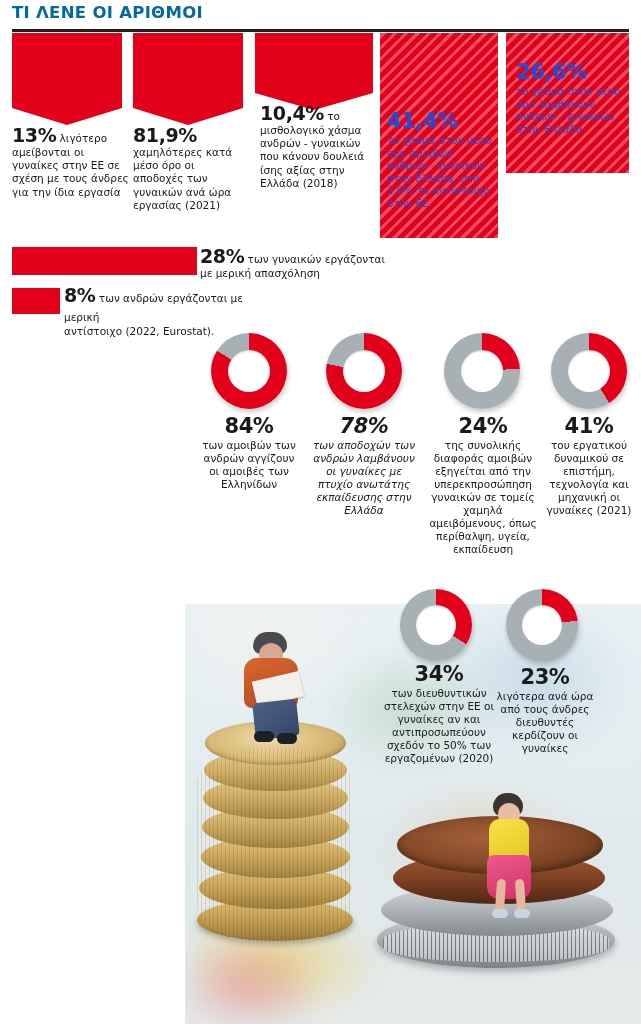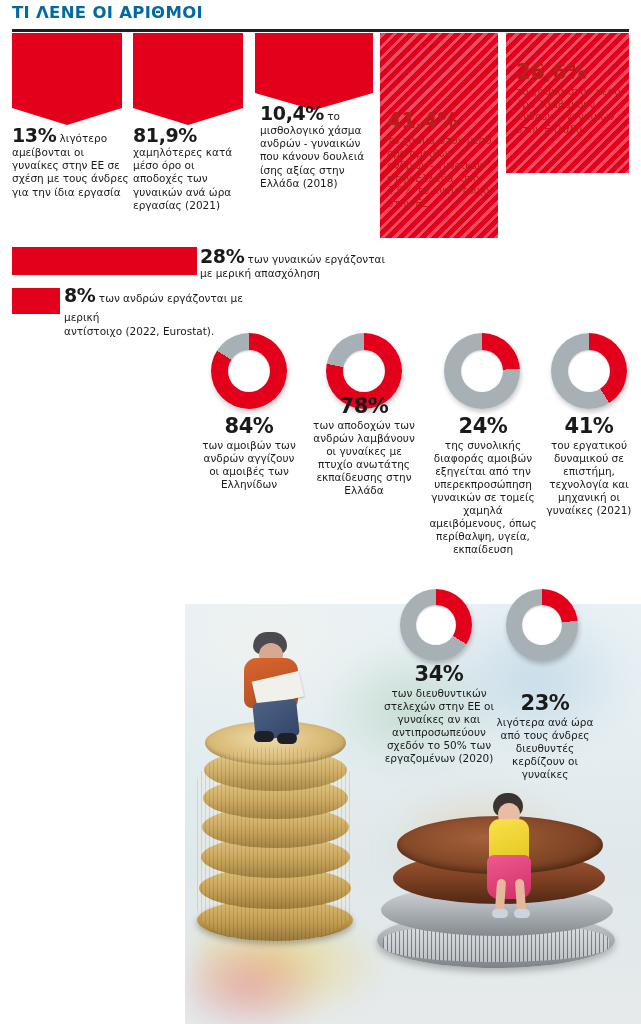--- a/index.html
+++ b/index.html
@@ -38,21 +38,21 @@
 
   
   .stat { position:absolute; color:#1a1a1a; }
   .stat .big {
     font-weight:bold; font-size:19px; line-height:19px; letter-spacing:-0.4px;
     display:inline;
   }
   .stat .small { font-size:10.5px; line-height:13.2px; }
   .stat .body { font-size:10.5px; line-height:13.2px; }
 
-  .on-red { color:#b91c1c; }
+  .on-red { color:#1d4ed8; }
   .on-red .big { font-size:21px; }
   .on-red .body { font-size:10.3px; line-height:12.6px; }
 
   
   .barbox { position:absolute; background:#e2001a; }
 
   
   .donut { position:absolute; border-radius:50%; }
   .donut .hole {
     position:absolute; border-radius:50%; background:#fff;
@@ -134,21 +134,21 @@
   <div class="dlabel" style="left:197px;top:415px;width:104px;">
     <span class="pct">84%</span>
     <span class="txt">των αμοιβών των ανδρών αγγίζουν οι αμοιβές των Ελληνίδων</span>
   </div>
 
   <div class="donut" style="left:326px;top:333px;width:76px;height:76px;
        background:conic-gradient(from 0deg, #e2001a 0turn 0.78turn, #a7b0b5 0.78turn 1turn);">
     <div class="shadow"></div>
     <div class="hole" style="left:17px;top:17px;width:42px;height:42px;"></div>
   </div>
-  <div class="dlabel" style="left:312px;top:395px;width:104px;">
+  <div class="dlabel" style="left:312px;top:415px;width:104px;font-style:italic;">
     <span class="pct">78%</span>
     <span class="txt">των αποδοχών των ανδρών λαμβάνουν οι γυναίκες με πτυχίο ανωτάτης εκπαίδευσης στην Ελλάδα</span>
   </div>
 
   <div class="donut" style="left:444px;top:333px;width:76px;height:76px;
        background:conic-gradient(from 0deg, #e2001a 0turn 0.24turn, #a7b0b5 0.24turn 1turn);">
     <div class="shadow"></div>
     <div class="hole" style="left:17px;top:17px;width:42px;height:42px;"></div>
   </div>
   <div class="dlabel" style="left:428px;top:415px;width:110px;">
@@ -228,18 +228,18 @@
   <div class="dlabel" style="left:382px;top:663px;width:114px;">
     <span class="pct">34%</span>
     <span class="txt">των διευθυντικών στελεχών στην ΕΕ οι γυναίκες αν και αντιπροσωπεύουν σχεδόν το 50% των εργαζομένων (2020)</span>
   </div>
 
   <div class="donut" style="left:506px;top:589px;width:72px;height:72px;
        background:conic-gradient(from 0deg, #e2001a 0turn 0.23turn, #a7b0b5 0.23turn 1turn);">
     <div class="shadow"></div>
     <div class="hole" style="left:16px;top:16px;width:40px;height:40px;"></div>
   </div>
-  <div class="dlabel" style="left:495px;top:692px;width:100px;">
+  <div class="dlabel" style="left:495px;top:666px;width:100px;">
     <span class="pct">23%</span>
     <span class="txt">λιγότερα ανά ώρα από τους άνδρες διευθυντές κερδίζουν οι γυναίκες</span>
   </div>
 
 </div>
 
 </body></html>

